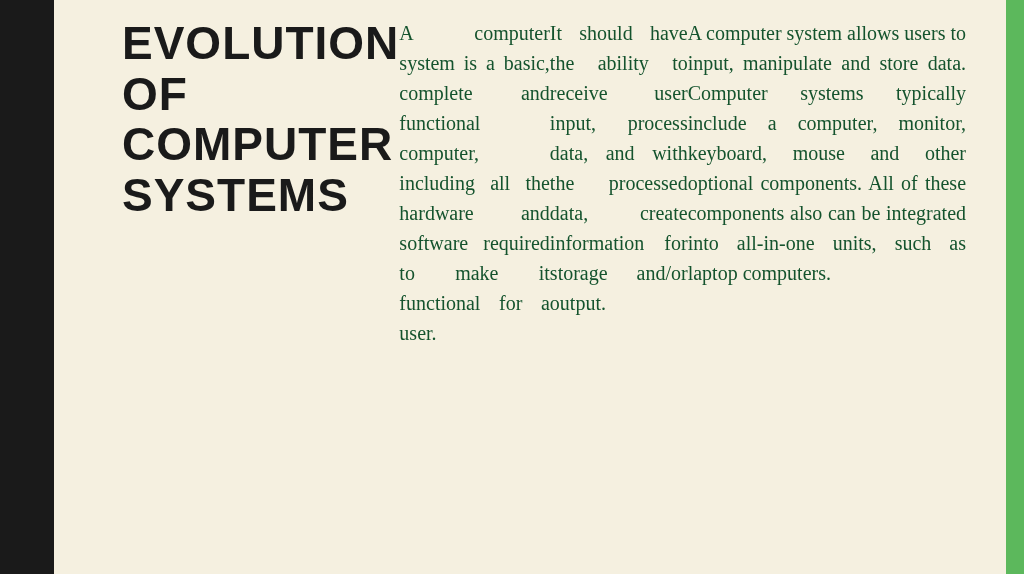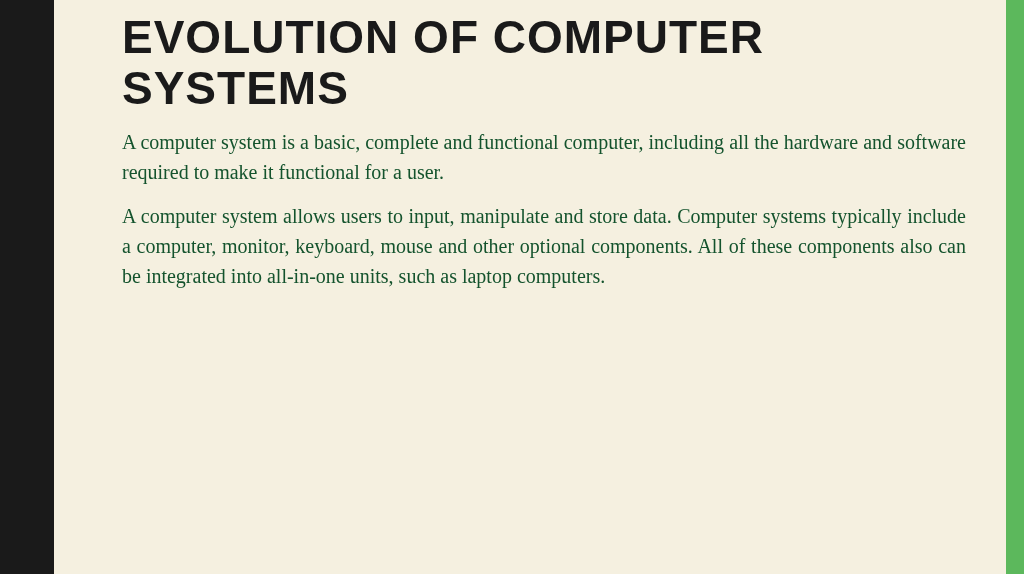--- a/index.html
+++ b/index.html
@@ -57,23 +57,22 @@
       width: 18px;
       height: 100%;
       background: #5cb85c;
       flex-shrink: 0;
       margin-left: auto;
     }
 
     
     .main-content {
       flex: 1;
-      padding: 12px 40px 18px 50px;
+      padding: 18px 40px 18px 50px;
       display: flex;
-      flex-direction: column;
       gap: 0;
     }
 
     .page-title {
       font-family: Impact, 'Arial Black', sans-serif;
       font-size: 46px;
       font-weight: 900;
       color: #1a1a1a;
       text-transform: uppercase;
       letter-spacing: 1px;
@@ -98,18 +97,19 @@
 <body>
 
 <div class="page-container">
   <div class="left-border"></div>
 
   <div class="main-content">
     <h1 class="page-title">EVOLUTION OF COMPUTER SYSTEMS</h1>
 
     <p class="paragraph">A computer system is a basic, complete and functional computer, including all the hardware and software required to make it functional for a user.</p>
 
+    <p class="paragraph">It should have the ability to receive user input, process data, and with the processed data, create information for storage and/or output.</p>
 
     <p class="paragraph">A computer system allows users to input, manipulate and store data. Computer systems typically include a computer, monitor, keyboard, mouse and other optional components. All of these components also can be integrated into all-in-one units, such as laptop computers.</p>
   </div>
 
   <div class="right-border"></div>
 </div>
 
 </body></html>

